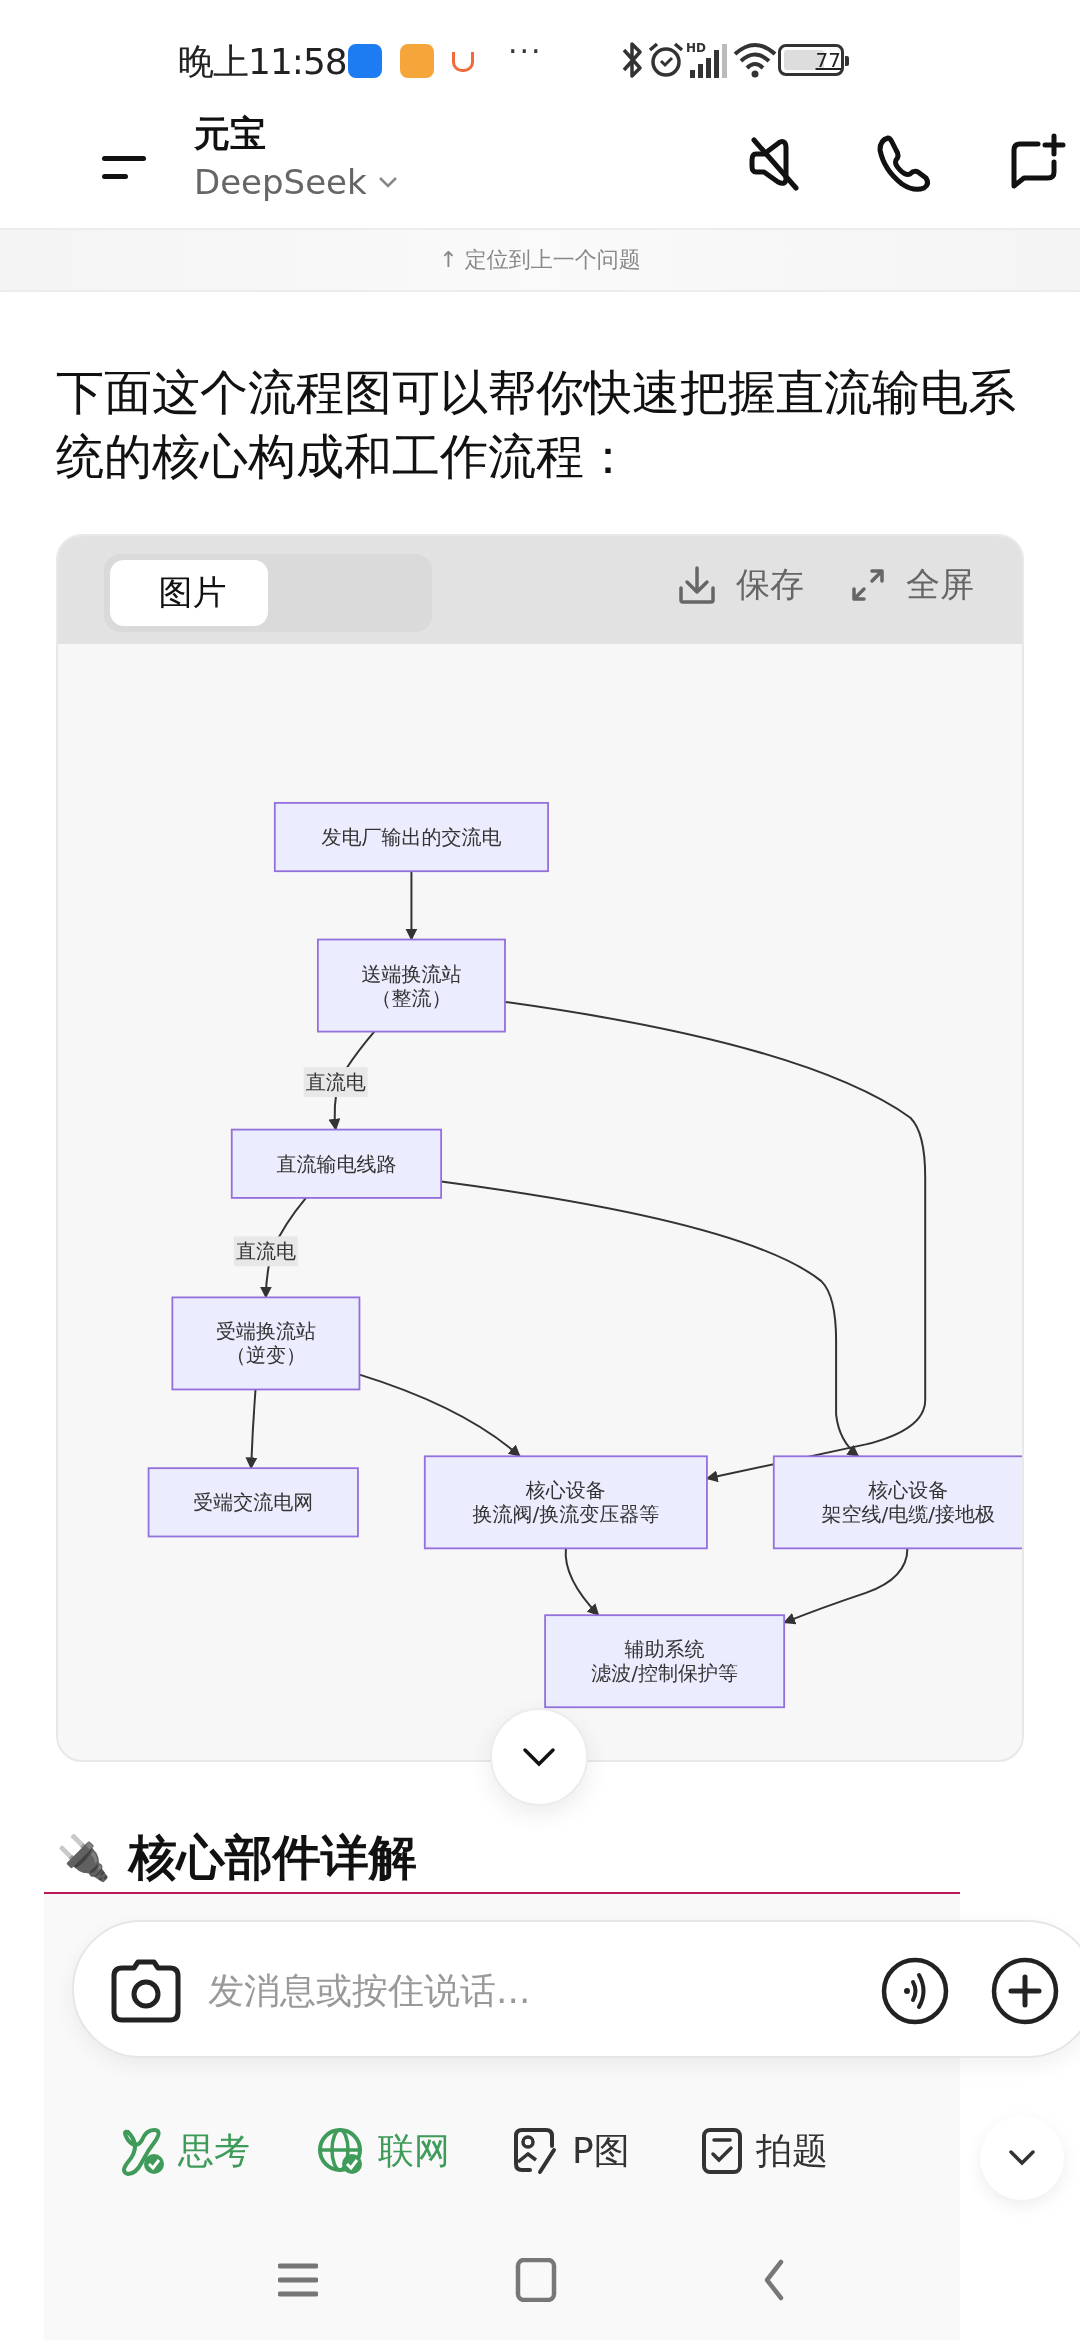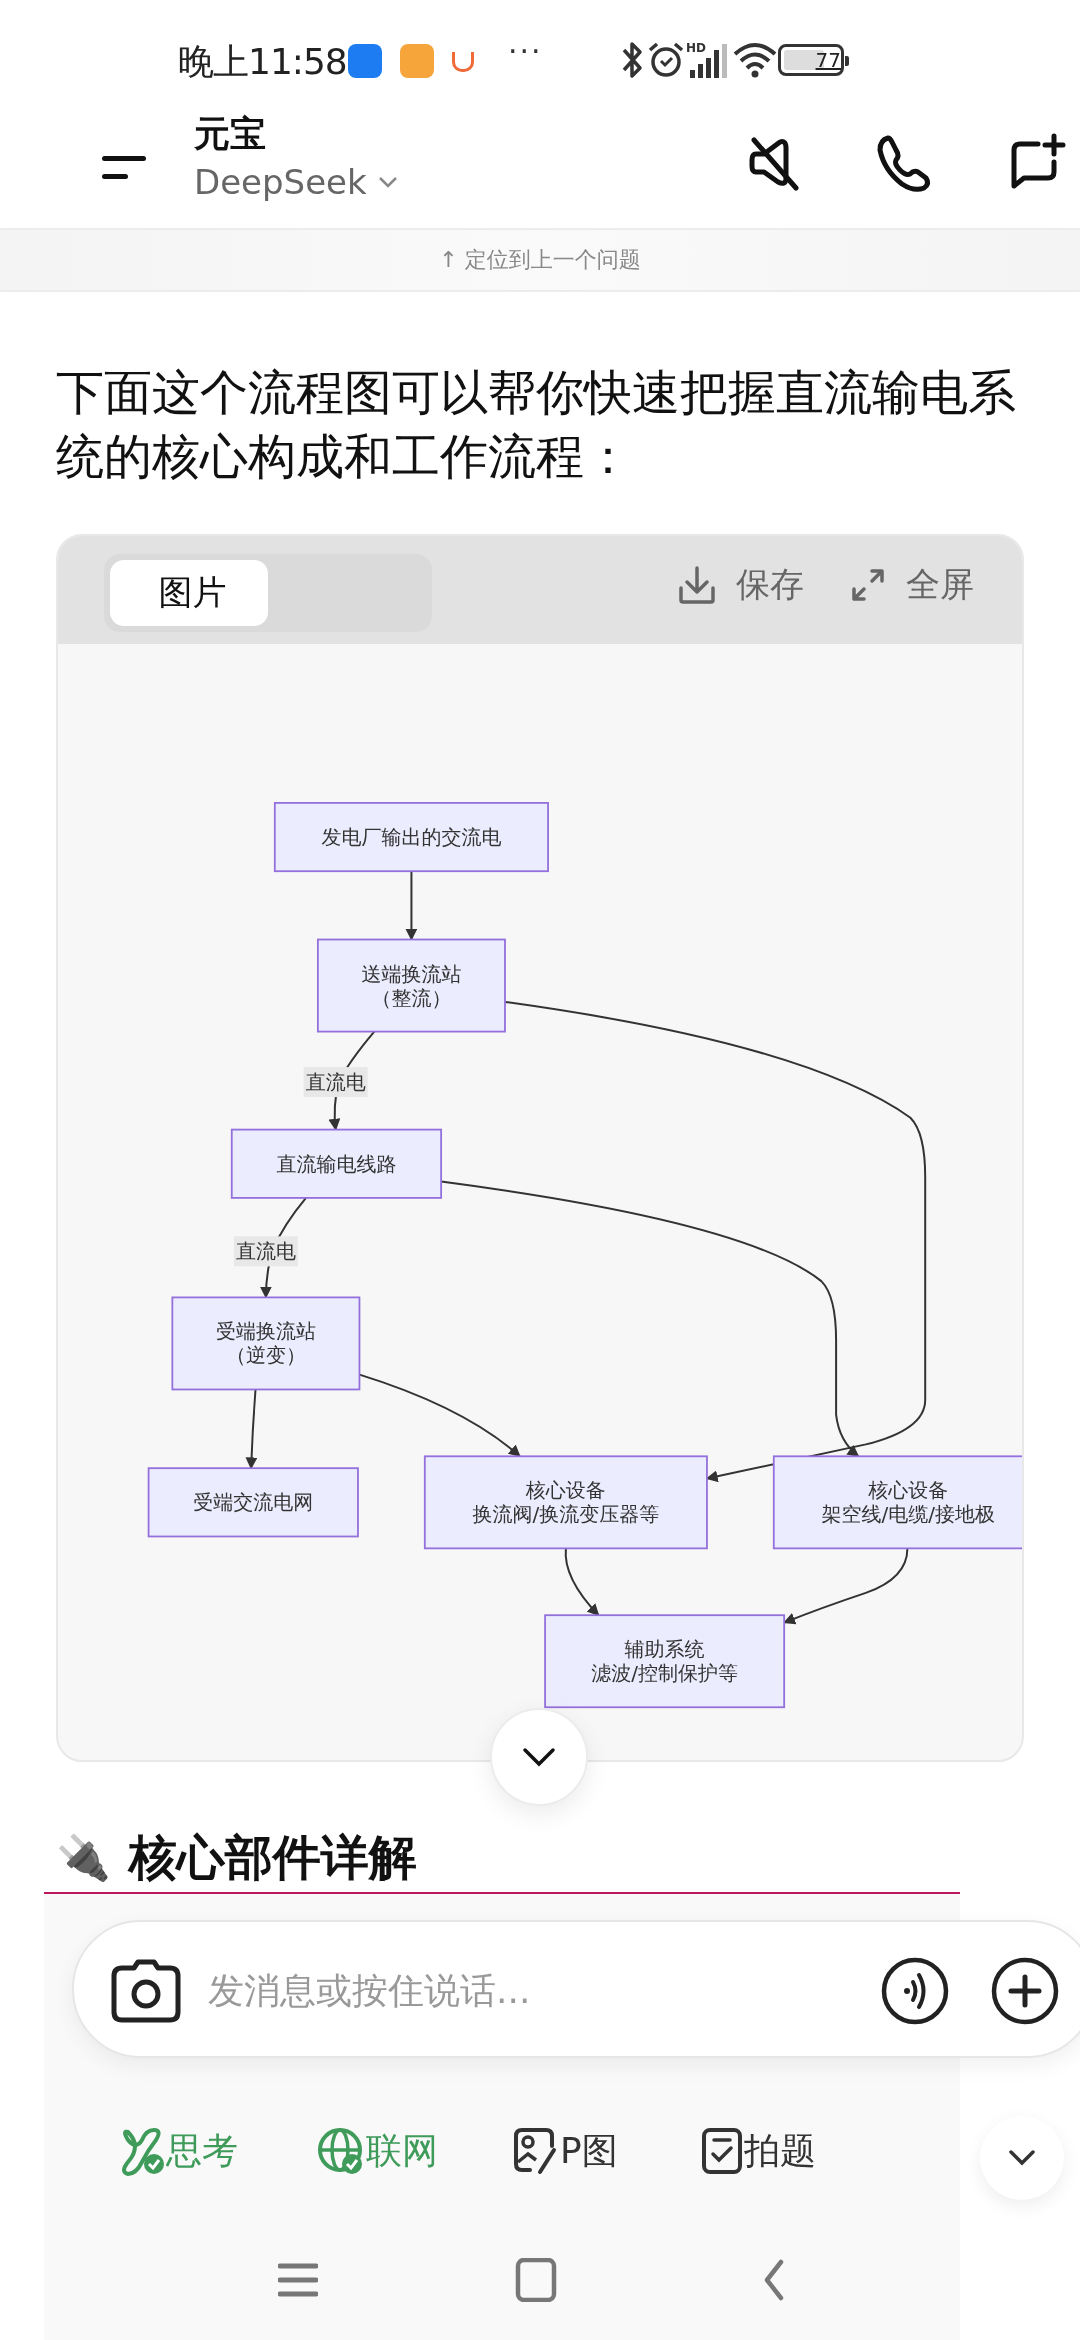--- a/index.html
+++ b/index.html
@@ -55,21 +55,21 @@
 
   
   .composer-area { position: absolute; left: 0; top: 1892px; width: 916px; height: 448px; background: #f9f9f9; border-top: 2px solid #be185d; margin-left: 44px; }
   .composer { position: absolute; left: 28px; top: 26px; width: 1024px; height: 138px; background: #fff; border-radius: 70px; border: 2px solid #e6e6e6; box-shadow: 0 8px 22px rgba(0,0,0,0.06); }
   .composer .cam { position: absolute; left: 36px; top: 36px; }
   .composer .input { position: absolute; left: 134px; top: 36px; width: 650px; height: 64px; border: none; outline: none; background: transparent; font-size: 36px; color: #999; font-family: "DejaVu Sans", "Liberation Sans", sans-serif; }
   .composer .input::placeholder { color: #999; }
   .composer .round { position: absolute; top: 34px; width: 70px; height: 70px; }
 
   .tools { position: absolute; left: 0; top: 216px; width: 1080px; height: 96px; }
-  .tool { position: absolute; top: 16px; display: flex; align-items: center; font-size: 36px; }
+  .tool { position: absolute; top: 16px; display: flex; align-items: center; gap: 12px; font-size: 36px; }
   .tool.green { color: #3f9b5a; }
   .tool.gray { color: #333; }
   .tools-more { position: absolute; left: 936px; top: 6px; width: 84px; height: 84px; border-radius: 50%; background: #fff; box-shadow: 0 6px 18px rgba(0,0,0,0.07); display: flex; align-items: center; justify-content: center; }
 
   .navbar { position: absolute; left: 0; top: 2220px; width: 1080px; height: 120px; }
   .nav-btn { position: absolute; top: 30px; width: 60px; height: 60px; display: flex; align-items: center; justify-content: center; }
 
   svg text { font-family: "DejaVu Sans", "Liberation Sans", sans-serif; }
 </style>
 </head>

